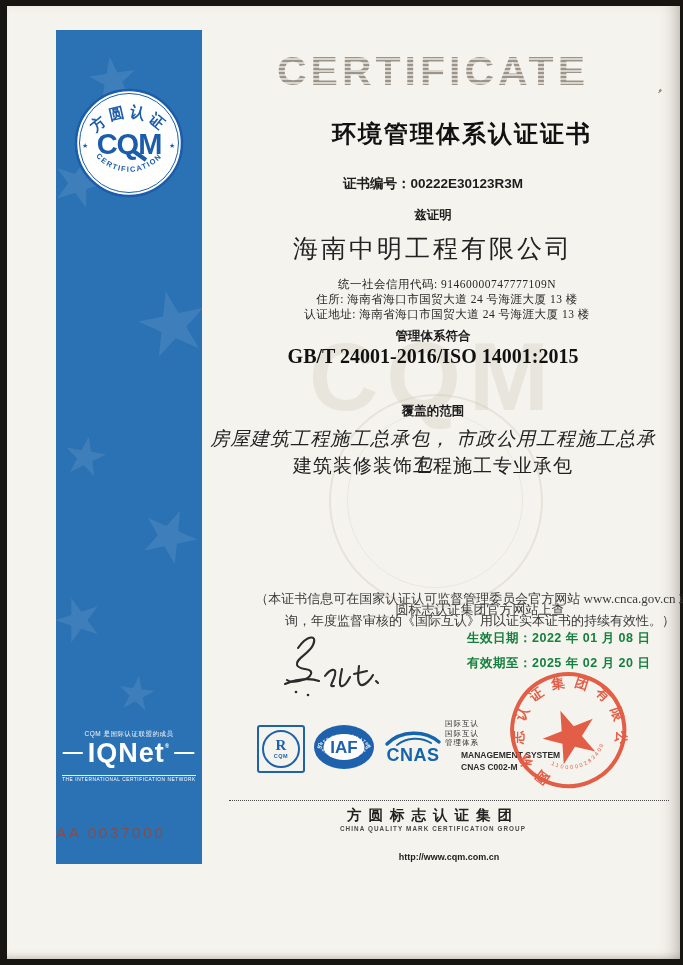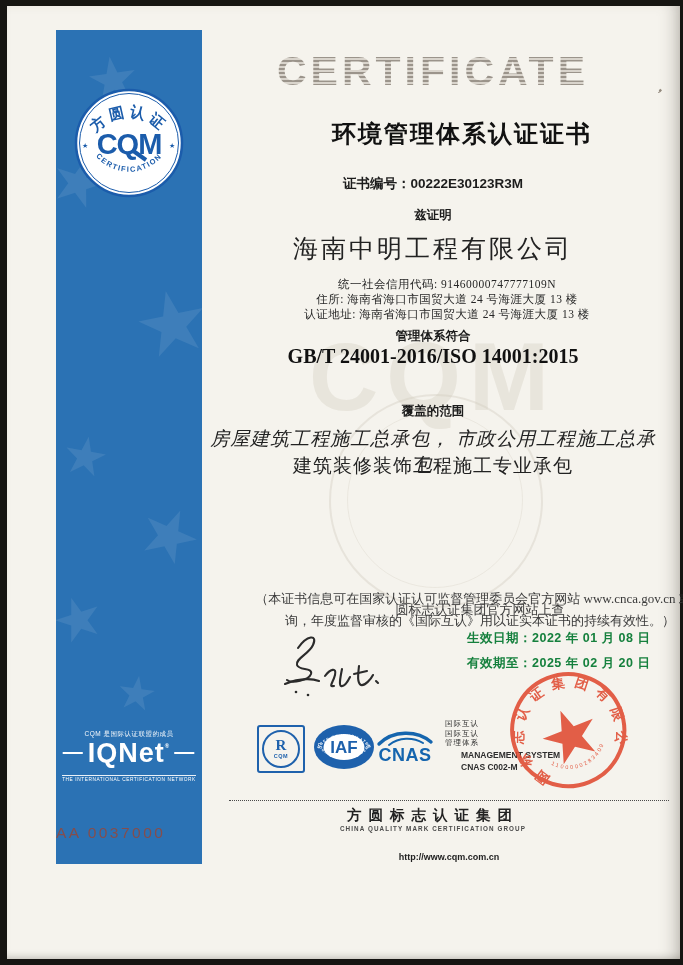--- a/index.html
+++ b/index.html
@@ -58,21 +58,21 @@
   .signature{position:absolute;left:275px;top:626px;}
 
   
   .rcqm{position:absolute;left:250px;top:719px;width:44px;height:44px;border:2px solid #1e61ac;
         border-radius:3px;display:flex;align-items:center;justify-content:center;}
   .rcqm-circle{width:34px;height:34px;border:2px solid #1e61ac;border-radius:50%;
         display:flex;flex-direction:column;align-items:center;justify-content:center;color:#1e61ac;}
   .rcqm-r{font-size:15px;font-weight:bold;line-height:1;font-family:"Liberation Serif",serif;}
   .rcqm-l{font-size:5.5px;font-weight:bold;letter-spacing:.5px;line-height:1;margin-top:1px;}
   .iaf-box{position:absolute;left:305px;top:717px;}
-  .cnas-box{position:absolute;left:368px;top:722px;}
+  .cnas-box{position:absolute;left:376px;top:722px;}
   .acc-text{position:absolute;left:438px;top:713px;text-align:left;color:#2d2d2d;}
   .acc-cn{font-size:7.5px;line-height:9.5px;letter-spacing:1px;}
   .acc-en{font-size:8.5px;font-weight:bold;line-height:10.5px;margin-top:2px;white-space:nowrap;margin-left:16px;}
 
   .stamp{position:absolute;left:497px;top:659px;transform:rotate(-22deg);opacity:.88;}
 
   
   .sep{position:absolute;left:222px;top:794px;width:440px;border-top:1.5px dotted #4a4a4a;}
   .f-name{top:800px;font-size:14.5px;font-weight:bold;letter-spacing:7px;color:#222;}
   .f-en{top:819px;font-size:6.3px;font-weight:bold;letter-spacing:1.1px;color:#4a4a4a;}

